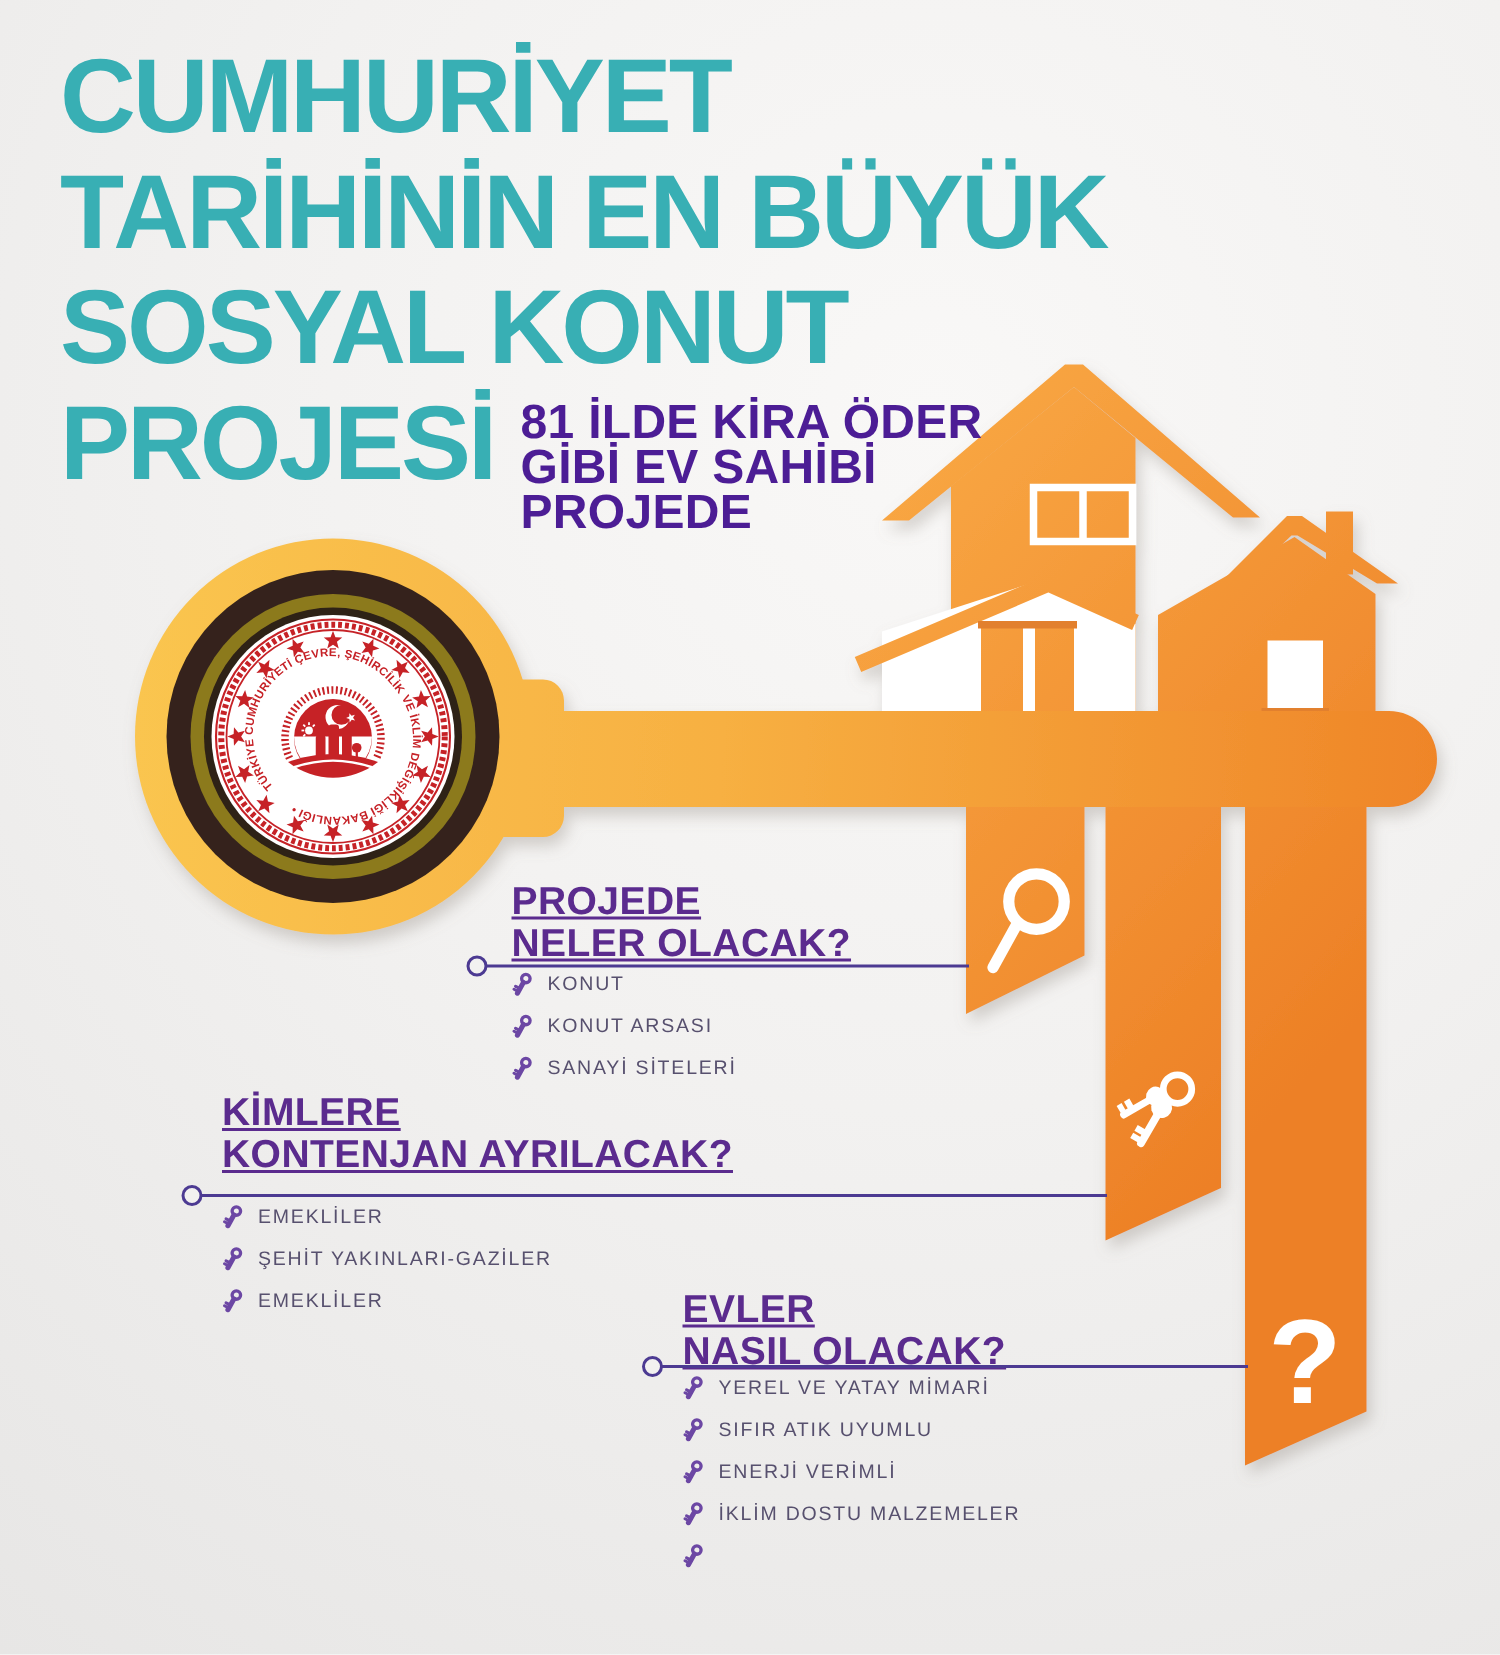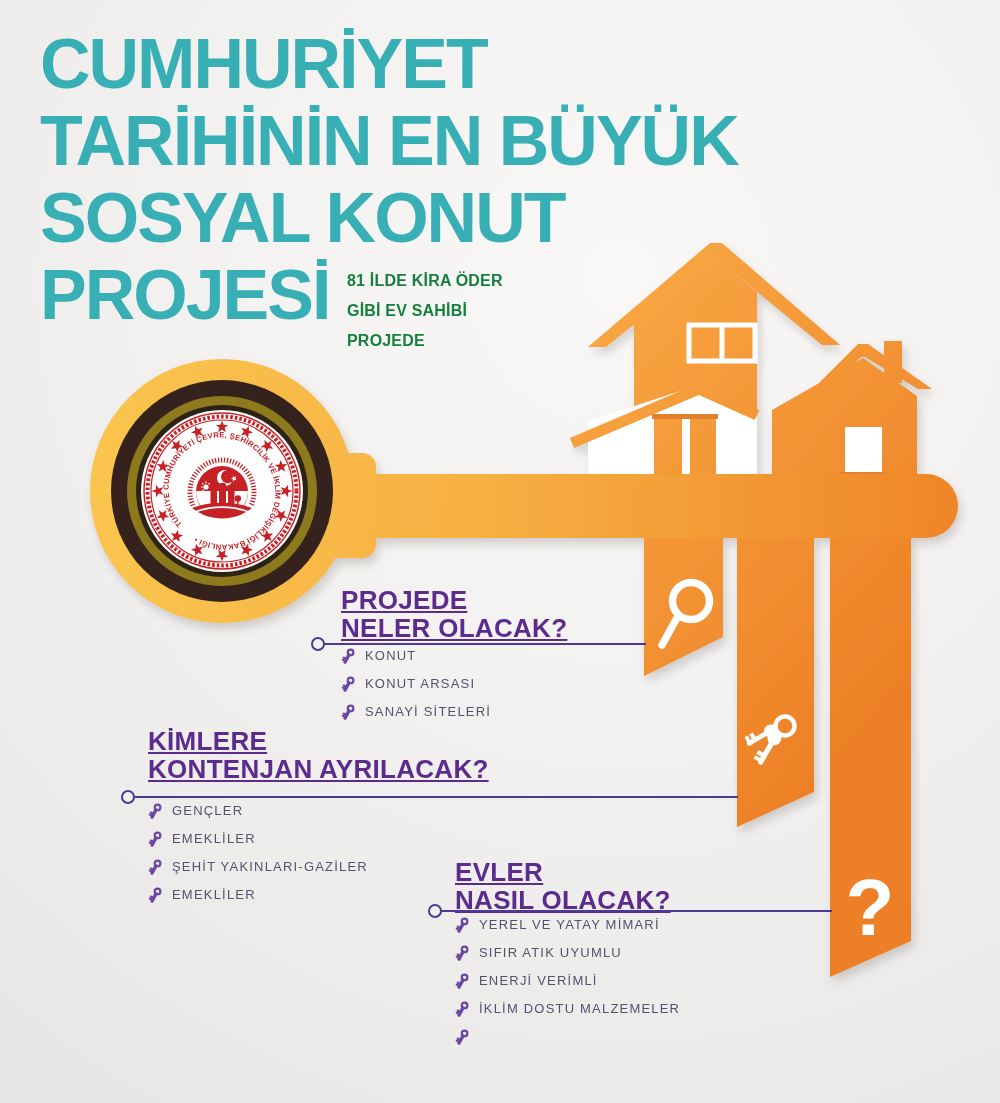--- a/index.html
+++ b/index.html
@@ -5,22 +5,22 @@
   html,body{margin:0;padding:0;}
   body{
     width:1000px;height:1103px;position:relative;overflow:hidden;
     font-family:"Liberation Sans", sans-serif;
     background: radial-gradient(circle at 62% 25%, #f9f8f7 0%, #f2f1f0 45%, #e7e6e5 100%);
   }
   .gfx{position:absolute;left:0;top:0;width:1000px;height:1103px;}
   .layer{position:absolute;left:0;top:0;width:1000px;height:818px;pointer-events:none;}
   .title{position:absolute;left:40px;top:26px;font-size:70px;line-height:77px;
     font-weight:bold;letter-spacing:-2px;color:#38AFB4;white-space:nowrap;}
-  .subtitle{position:absolute;left:347px;top:266px;font-size:16px;line-height:30px;
-    font-weight:bold;letter-spacing:0.2px;color:#15803d;white-space:nowrap;}
+  .subtitle{position:absolute;left:347px;top:266px;font-size:32px;line-height:30px;
+    font-weight:bold;letter-spacing:0.2px;color:#4c1d95;white-space:nowrap;}
   .sec-head{position:absolute;font-size:26px;line-height:28px;font-weight:bold;
     color:#5B2B8E;letter-spacing:0.3px;white-space:nowrap;text-decoration:underline;}
   .sec-line{position:absolute;height:0;border-top:2px solid #4C3A92;}
   .sec-dot{position:absolute;width:10px;height:10px;border:2px solid #4C3A92;
     border-radius:50%;background:#f2f1f0;}
   .items{position:absolute;}
   .item{display:flex;align-items:flex-start;height:28px;font-size:13px;
     letter-spacing:1.2px;color:#57506E;white-space:nowrap;}
   .item svg.bullet{width:15px;height:17px;margin-right:9px;flex:none;}
   .qmark{position:absolute;left:833px;top:864px;width:74px;text-align:center;
@@ -217,26 +217,20 @@
     <div>KİMLERE</div>
     <div>KONTENJAN AYRILACAK?</div>
   </div>
   <div class="sec-dot" style="left:121px;top:790px;"></div>
   <div class="sec-line" style="left:134px;top:796px;width:604px;"></div>
   <div class="items" style="left:148px;top:803px;">
     <div class="item">
       <svg class="bullet" viewBox="0 0 16 18">
           <use href="#keyBullet"></use>
         </svg>
-      <span>GENÇLER</span>
-    </div>
-    <div class="item">
-      <svg class="bullet" viewBox="0 0 16 18">
-          <use href="#keyBullet"></use>
-        </svg>
       <span>EMEKLİLER</span>
     </div>
     <div class="item">
       <svg class="bullet" viewBox="0 0 16 18">
           <use href="#keyBullet"></use>
         </svg>
       <span>ŞEHİT YAKINLARI-GAZİLER</span>
     </div>
     <div class="item">
       <svg class="bullet" viewBox="0 0 16 18">

